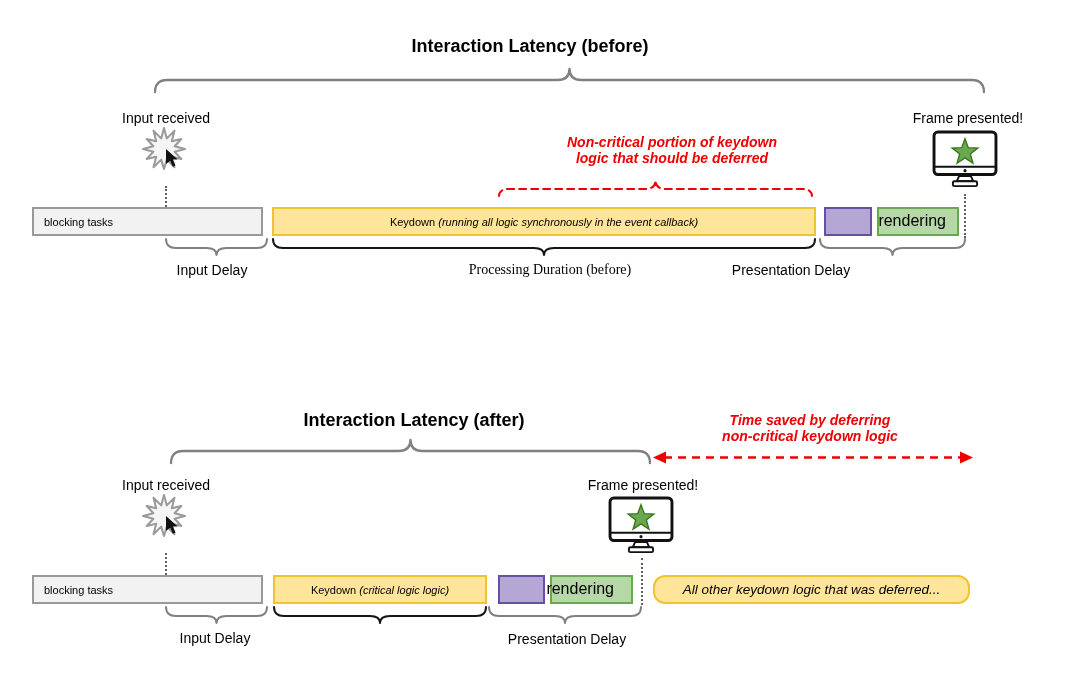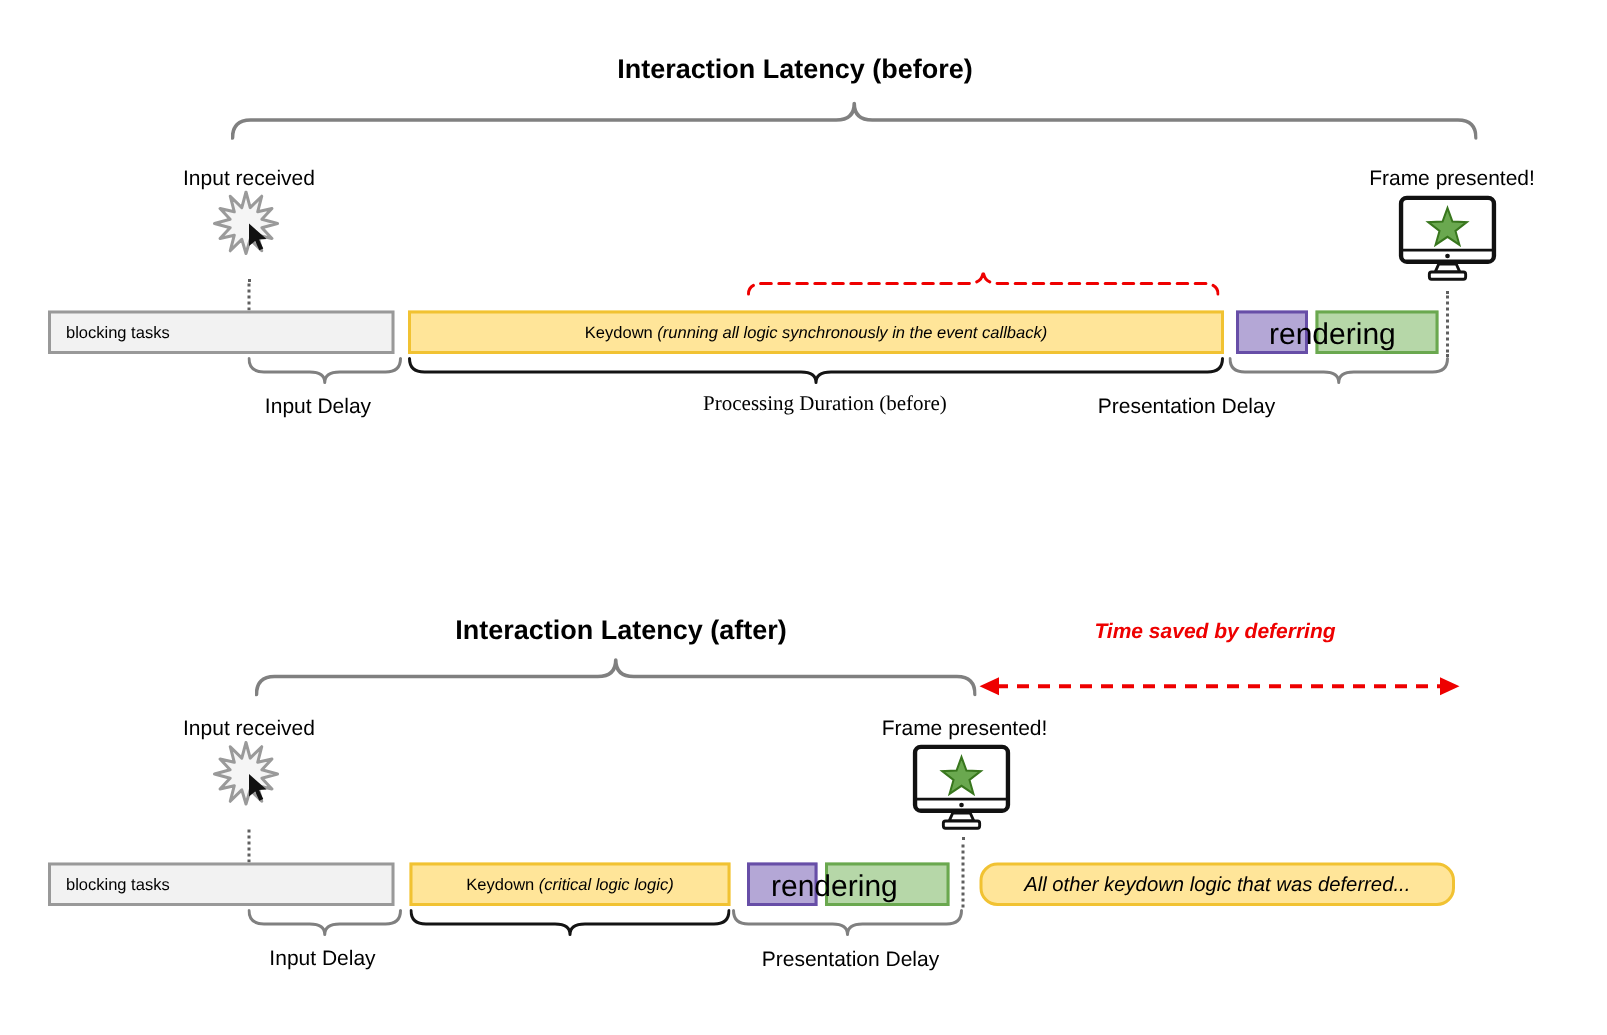--- a/index.html
+++ b/index.html
@@ -20,21 +20,21 @@
   .lbl{font-size:14px;text-align:center;white-space:nowrap;}
   .red-note{color:var(--red);font-size:14px;font-weight:bold;font-style:italic;
             text-align:center;line-height:16px;white-space:nowrap;}
   .bar{box-sizing:border-box;height:29px;display:flex;align-items:center;
        justify-content:center;font-size:11px;white-space:nowrap;}
   .bar-gray  {background:var(--gray_fill);  border:2px solid var(--gray_border);
               justify-content:flex-start;padding-left:10px;}
   .bar-yellow{background:var(--yellow_fill);border:2px solid var(--yellow_border);}
   .bar-purple{background:var(--purple_fill);border:2px solid var(--purple_border);}
   .bar-green {background:var(--green_fill); border:2px solid var(--green_border);}
-  .rendering-lbl{font-size:20px;text-align:left;white-space:nowrap;}
+  .rendering-lbl{font-size:16px;text-align:right;white-space:nowrap;}
   .dotted-v{width:0;border-left:2px dotted #5f5f5f;}
   svg.brace path{fill:none;stroke-width:2;stroke-linecap:round;}
   svg.brace.big path{stroke:var(--brace_gray);stroke-width:2.4;}
   svg.brace.gray path{stroke:var(--brace_gray);}
   svg.brace.dark path{stroke:var(--brace_dark);}
   svg.brace.red path{stroke:var(--red);stroke-dasharray:7 5;stroke-width:2;}
   svg.arrow line{stroke:var(--red);stroke-width:2.6;stroke-dasharray:8 6;}
   svg.arrow polygon{fill:var(--red);}
   .burst{stroke:#9a9a9a;stroke-width:2;fill:#f5f5f5;stroke-linejoin:round;}
   .cursor{fill:#111;}
@@ -55,20 +55,24 @@
   <div class="abs lbl" style="left:96px;top:110px;width:140px;">Input received</div>
 
   <svg class="abs" style="left:140px;top:127px;" width="56" height="60" viewBox="0 0 56 60">
     <polygon class="burst" points="45,22 34.6,24.8 41.3,32 31.8,29.8 34.5,40.2 26.8,32.6 24,42 21.2,32.6 13.5,40.2 16.2,29.8 6.7,32 13.4,24.8 3,22 13.4,19.2 6.7,12 16.2,14.2 13.5,3.8 21.2,11.4 24,1 26.8,11.4 34.5,3.8 31.8,14.2 41.3,12 34.6,19.2"></polygon>
     <g transform="translate(26,22)">
       <polygon class="cursor" points="0,0 0,15 4.1,11.7 6.9,17.8 9.5,16.6 6.7,10.6 11.7,10.4"></polygon>
     </g>
   </svg>
   <div class="abs dotted-v" style="left:165px;top:186px;height:21px;"></div>
 
+  <div class="abs red-note" style="left:512px;top:134px;width:320px;">
+    <div>Non-critical portion of keydown</div>
+    <div>logic that should be deferred</div>
+  </div>
   <svg class="abs brace red" style="left:498px;top:178px;" width="315" height="20" viewBox="0 0 315 20">
     <path d="M1 18 Q1 11 11 11 L147.5 11 Q157.5 11 157.5 2 M314 18 Q314 11 304 11 L167.5 11 Q157.5 11 157.5 2"></path>
   </svg>
 
   <div class="abs lbl" style="left:893px;top:110px;width:150px;">Frame presented!</div>
   <svg class="abs" style="left:932px;top:130px;" width="66" height="60" viewBox="0 0 68 62">
     <rect class="mon" x="2" y="2" width="64" height="44" rx="4" stroke-width="3"></rect>
     <line x1="2" y1="38" x2="66" y2="38" stroke="#111" stroke-width="2"></line>
     <circle cx="34" cy="42" r="1.6" fill="#111"></circle>
     <path class="mon" d="M28 47.5 L40 47.5 L42.5 53 L25.5 53 Z" stroke-width="2"></path>
@@ -102,20 +106,21 @@
   <div class="abs lbl" style="left:721px;top:262px;width:140px;">Presentation Delay</div>
 
   <div class="abs title" style="left:164px;top:410px;width:500px;">Interaction Latency (after)</div>
 
   <svg class="abs brace big" style="left:170px;top:437px;" width="481" height="28" viewBox="0 0 481 28">
     <path d="M1 26 Q1 14 13 14 L228.5 14 Q240.5 14 240.5 3 M480 26 Q480 14 468 14 L252.5 14 Q240.5 14 240.5 3"></path>
   </svg>
 
   <div class="abs red-note" style="left:650px;top:412px;width:320px;">
     <div>Time saved by deferring</div>
+    <div>non-critical keydown logic</div>
   </div>
   <svg class="abs arrow" style="left:652px;top:449px;" width="322" height="17" viewBox="0 0 322 17">
     <line x1="12" y1="8.5" x2="310" y2="8.5"></line>
     <polygon points="1,8.5 14,2.5 14,14.5"></polygon>
     <polygon points="321,8.5 308,2.5 308,14.5"></polygon>
   </svg>
 
   <div class="abs lbl" style="left:96px;top:477px;width:140px;">Input received</div>
   <svg class="abs" style="left:140px;top:494px;" width="56" height="60" viewBox="0 0 56 60">
     <polygon class="burst" points="45,22 34.6,24.8 41.3,32 31.8,29.8 34.5,40.2 26.8,32.6 24,42 21.2,32.6 13.5,40.2 16.2,29.8 6.7,32 13.4,24.8 3,22 13.4,19.2 6.7,12 16.2,14.2 13.5,3.8 21.2,11.4 24,1 26.8,11.4 34.5,3.8 31.8,14.2 41.3,12 34.6,19.2"></polygon>

